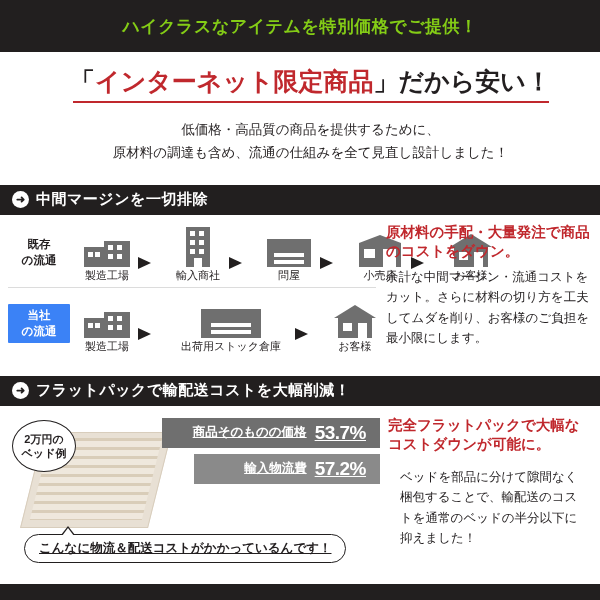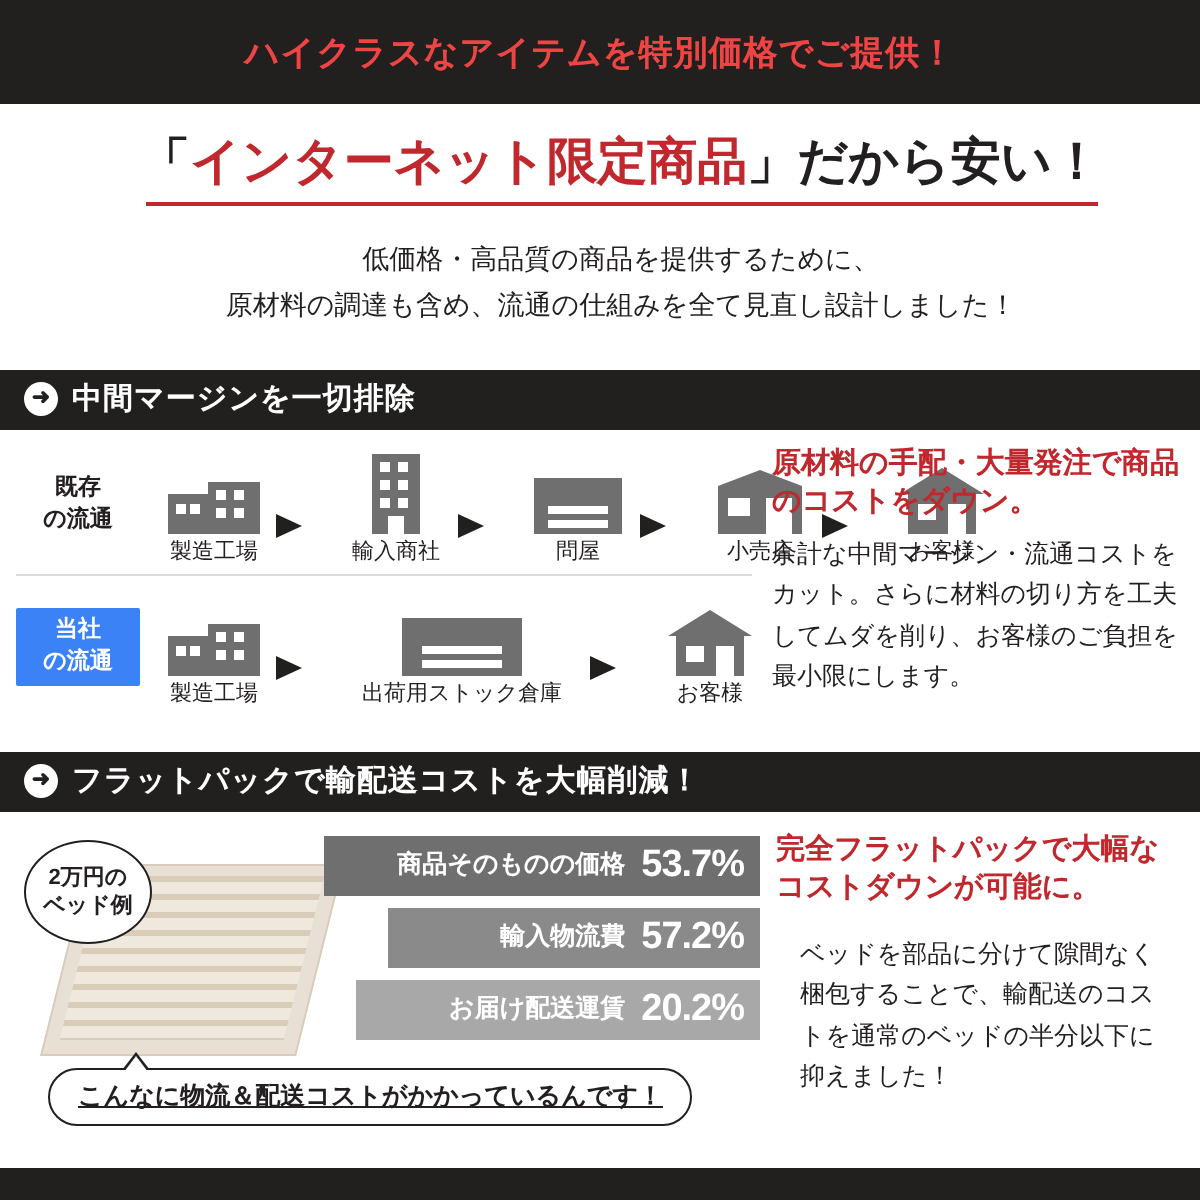--- a/index.html
+++ b/index.html
@@ -17,21 +17,21 @@
   .page {
     position: relative;
     width: 600px;
     height: 600px;
     background: #ffffff;
   }
 
   
   .header {
     background: #221f1f;
-    color: #ef4444;
+    color: #84cc16;
     height: 52px;
     display: flex;
     align-items: center;
     justify-content: center;
   }
   .header-text {
     font-size: 17px;
     font-weight: bold;
     letter-spacing: 0.5px;
   }
@@ -251,22 +251,23 @@
     top: 2px;
     width: 218px;
   }
   .bar {
     display: flex;
     align-items: center;
     justify-content: flex-end;
     color: #ffffff;
     height: 30px;
     margin-bottom: 6px;
-    padding-right: 8px;
+    padding-right: 14px;
     box-sizing: border-box;
+    text-decoration: underline;
   }
   .bar .bl {
     font-size: 12.5px;
     font-weight: bold;
     margin-right: 8px;
   }
   .bar .bv {
     font-size: 19px;
     font-weight: bold;
     letter-spacing: -0.5px;
@@ -514,24 +515,20 @@
       </div>
       <div class="bars">
         <div class="bar bar1">
           <span class="bl">商品そのものの価格</span>
           <span class="bv">53.7%</span>
         </div>
         <div class="bar bar2">
           <span class="bl">輸入物流費</span>
           <span class="bv">57.2%</span>
         </div>
-        <div class="bar bar3">
-          <span class="bl">お届け配送運賃</span>
-          <span class="bv">20.2%</span>
-        </div>
       </div>
       <div class="callout">こんなに物流＆配送コストがかかっているんです！</div>
     </div>
 
     <div class="cost-right">
       <h3>完全フラットパックで大幅なコストダウンが可能に。</h3>
       <p>ベッドを部品に分けて隙間なく梱包することで、輸配送のコストを通常のベッドの半分以下に抑えました！</p>
     </div>
   </div>
 

